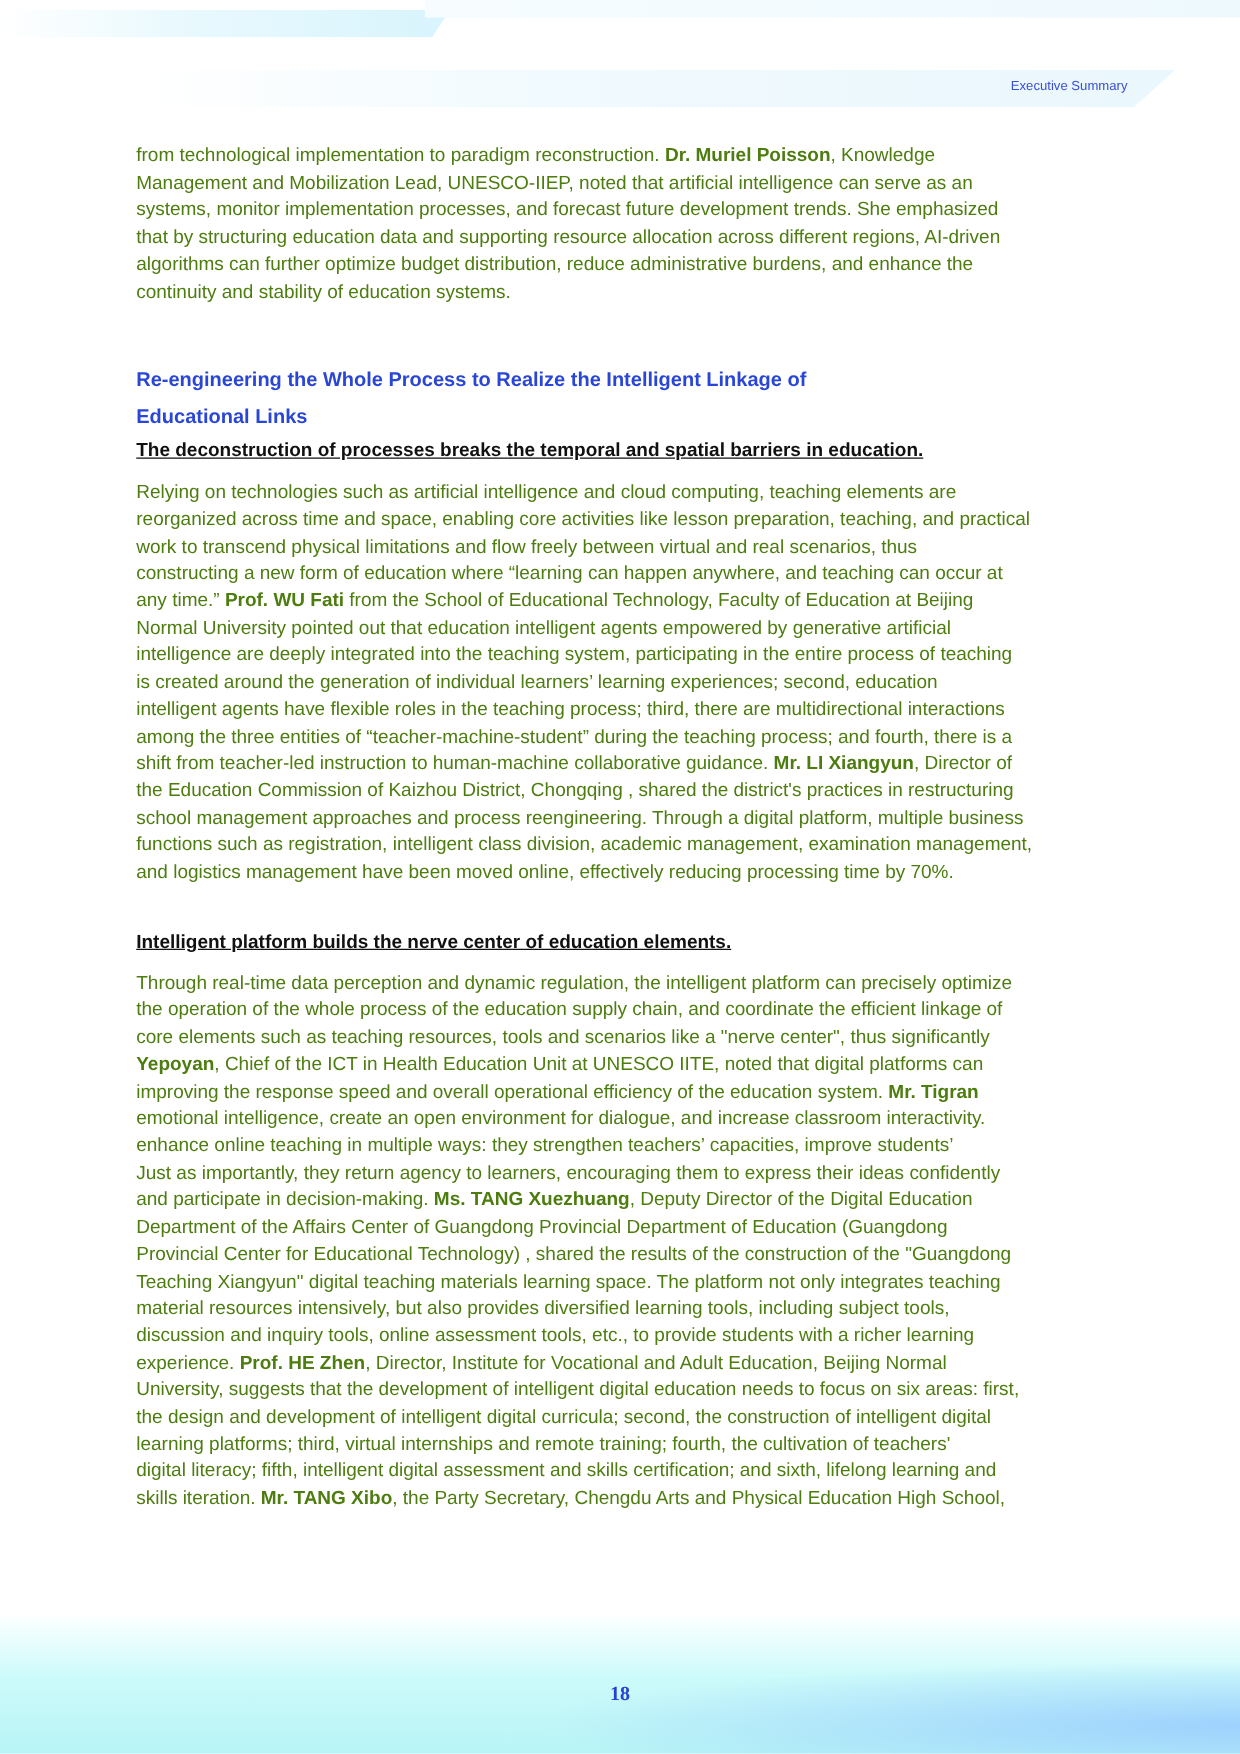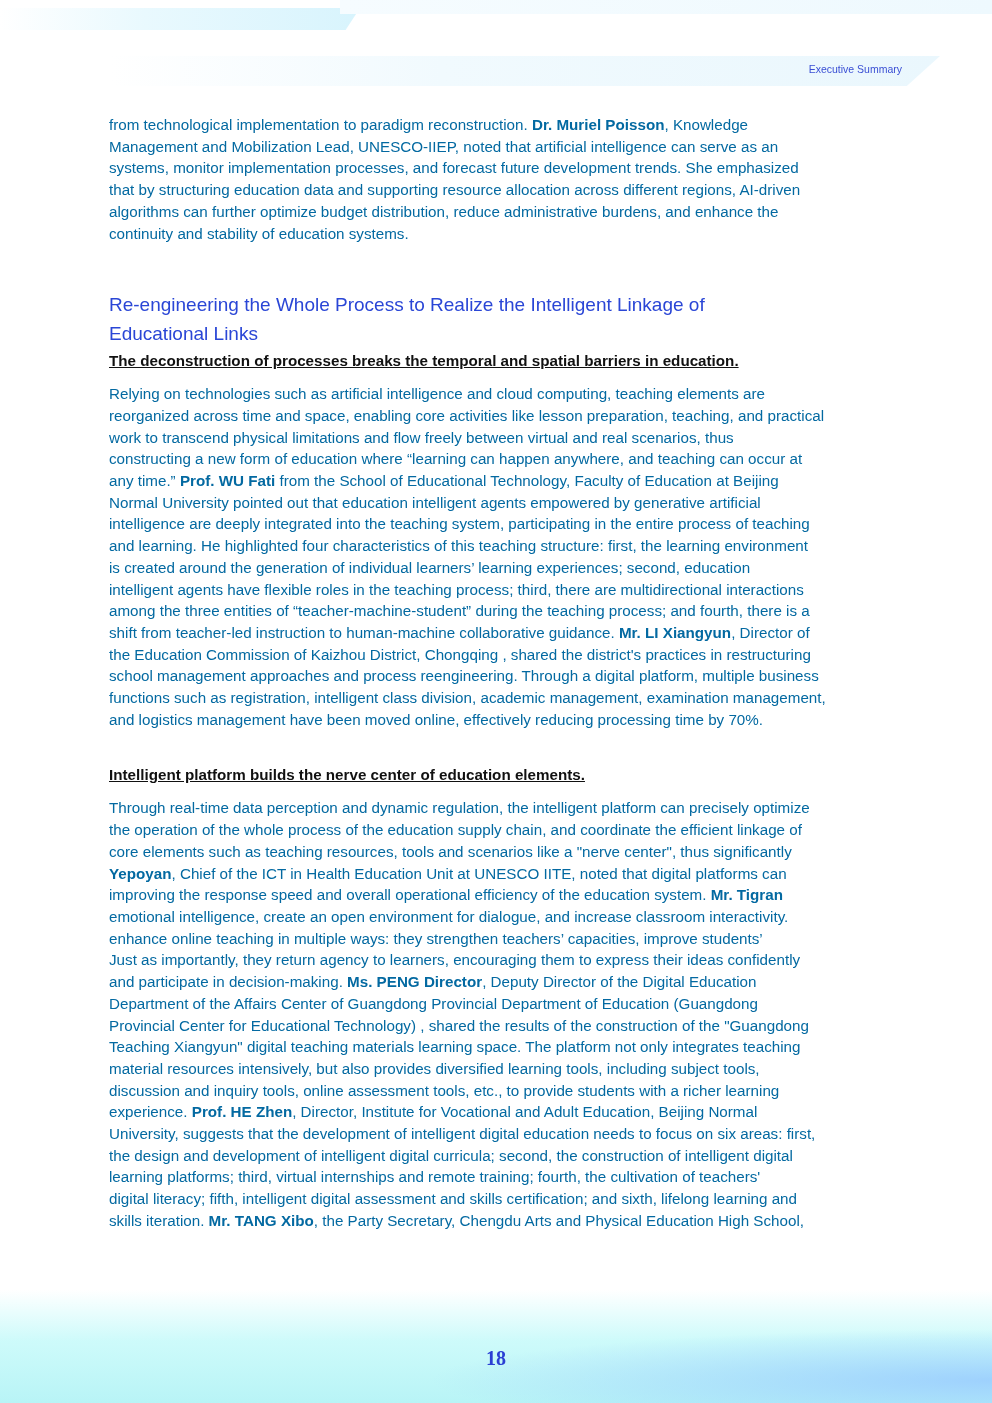--- a/index.html
+++ b/index.html
@@ -8,31 +8,31 @@
   .band-top1 { position:absolute; left:0; top:8px; width:360px; height:22px;
     background:linear-gradient(90deg,#ffffff 0%,#e9f9fe 40%,#d8f4fd 100%);
     clip-path:polygon(0 0,100% 0,96% 100%,0 100%); }
   .band-top2 { position:absolute; left:340px; top:0; width:652px; height:14px;
     background:linear-gradient(90deg,#f6fcff 0%,#eef9fe 100%); }
   .header-band { position:absolute; left:110px; top:56px; width:830px; height:30px;
     background:linear-gradient(90deg,#ffffff 0%,#f1fafe 40%,#eaf7fd 100%);
     clip-path:polygon(0 0,100% 0,96% 100%,0 100%); }
   .running-header { position:absolute; right:90px; top:63px; font-size:10.5px; color:#3a4fd4; }
   .content { position:absolute; left:109px; top:114px; width:800px; }
-  .line { font-size:15.2px; line-height:21.7px; white-space:nowrap; color:#0369a1; }
+  .line { font-size:15.2px; line-height:21.7px; white-space:nowrap; color:#4d7c0f; }
   .line b { font-weight:bold; }
   .para { margin:0; }
-  .h2 { color:#2a46d6; font-weight:normal; font-size:19px; line-height:29px; white-space:nowrap; }
+  .h2 { color:#2a46d6; font-weight:bold; font-size:16px; line-height:29px; white-space:nowrap; }
   .h3 { font-weight:bold; font-size:15.2px; line-height:21px; white-space:nowrap;text-decoration:underline; }
   .footer-bg { position:absolute; left:0; top:1290px; width:992px; height:113px;
     background:
       radial-gradient(ellipse at 100% 80%, rgba(150,200,255,0.8) 0%, rgba(150,220,255,0) 40%),
       linear-gradient(180deg, rgba(255,255,255,1) 0%, rgba(200,250,250,0.9) 45%, #b8f4f6 100%); }
   .page-number { position:absolute; left:0; width:992px; top:1347px; text-align:center;
-    font-family:"Liberation Serif", serif; font-weight:bold; font-size:20px; color:#2a3fd4; }
+    font-family:"Liberation Serif", serif; font-weight:bold; font-size:16px; color:#2a3fd4; }
 </style>
 </head>
 <body>
 
 <div class="band-top1"></div>
 <div class="band-top2"></div>
 <div class="header-band"></div>
 <div class="running-header">Executive Summary</div>
 
 <div class="content">
@@ -55,21 +55,20 @@
   <div class="h3">The deconstruction of processes breaks the temporal and spatial barriers in education.</div>
   <div style="height:12px"></div>
   <div class="para" id="sub0">
       <div class="line">Relying on technologies such as artificial intelligence and cloud computing, teaching elements are</div>
       <div class="line">reorganized across time and space, enabling core activities like lesson preparation, teaching, and practical</div>
       <div class="line">work to transcend physical limitations and flow freely between virtual and real scenarios, thus</div>
       <div class="line">constructing a new form of education where “learning can happen anywhere, and teaching can occur at</div>
       <div class="line">any time.” <b>Prof. WU Fati</b> from the School of Educational Technology, Faculty of Education at Beijing</div>
       <div class="line">Normal University pointed out that education intelligent agents empowered by generative artificial</div>
       <div class="line">intelligence are deeply integrated into the teaching system, participating in the entire process of teaching</div>
-      <div class="line">and learning. He highlighted four characteristics of this teaching structure: first, the learning environment</div>
       <div class="line">is created around the generation of individual learners’ learning experiences; second, education</div>
       <div class="line">intelligent agents have flexible roles in the teaching process; third, there are multidirectional interactions</div>
       <div class="line">among the three entities of “teacher-machine-student” during the teaching process; and fourth, there is a</div>
       <div class="line">shift from teacher-led instruction to human-machine collaborative guidance. <b>Mr. LI Xiangyun</b>, Director of</div>
       <div class="line">the Education Commission of Kaizhou District, Chongqing , shared the district's practices in restructuring</div>
       <div class="line">school management approaches and process reengineering. Through a digital platform, multiple business</div>
       <div class="line">functions such as registration, intelligent class division, academic management, examination management,</div>
       <div class="line">and logistics management have been moved online, effectively reducing processing time by 70%.</div>
     </div>
 
@@ -78,21 +77,21 @@
   <div style="height:12px"></div>
   <div class="para" id="sub1">
       <div class="line">Through real-time data perception and dynamic regulation, the intelligent platform can precisely optimize</div>
       <div class="line">the operation of the whole process of the education supply chain, and coordinate the efficient linkage of</div>
       <div class="line">core elements such as teaching resources, tools and scenarios like a "nerve center", thus significantly</div>
       <div class="line"><b>Yepoyan</b>, Chief of the ICT in Health Education Unit at UNESCO IITE, noted that digital platforms can</div>
       <div class="line">improving the response speed and overall operational efficiency of the education system. <b>Mr. Tigran</b></div>
       <div class="line">emotional intelligence, create an open environment for dialogue, and increase classroom interactivity.</div>
       <div class="line">enhance online teaching in multiple ways: they strengthen teachers’ capacities, improve students’</div>
       <div class="line">Just as importantly, they return agency to learners, encouraging them to express their ideas confidently</div>
-      <div class="line">and participate in decision-making. <b>Ms. PENG Director</b>, Deputy Director of the Digital Education</div>
+      <div class="line">and participate in decision-making. <b>Ms. TANG Xuezhuang</b>, Deputy Director of the Digital Education</div>
       <div class="line">Department of the Affairs Center of Guangdong Provincial Department of Education (Guangdong</div>
       <div class="line">Provincial Center for Educational Technology) , shared the results of the construction of the "Guangdong</div>
       <div class="line">Teaching Xiangyun" digital teaching materials learning space. The platform not only integrates teaching</div>
       <div class="line">material resources intensively, but also provides diversified learning tools, including subject tools,</div>
       <div class="line">discussion and inquiry tools, online assessment tools, etc., to provide students with a richer learning</div>
       <div class="line">experience. <b>Prof. HE Zhen</b>, Director, Institute for Vocational and Adult Education, Beijing Normal</div>
       <div class="line">University, suggests that the development of intelligent digital education needs to focus on six areas: first,</div>
       <div class="line">the design and development of intelligent digital curricula; second, the construction of intelligent digital</div>
       <div class="line">learning platforms; third, virtual internships and remote training; fourth, the cultivation of teachers'</div>
       <div class="line">digital literacy; fifth, intelligent digital assessment and skills certification; and sixth, lifelong learning and</div>

